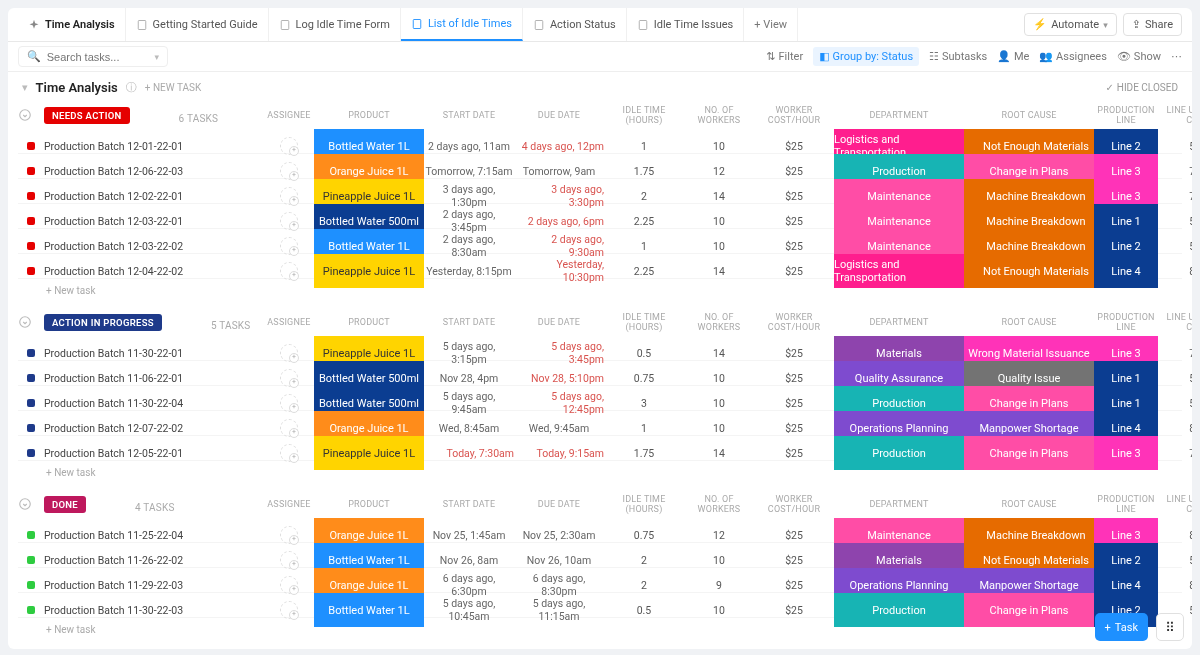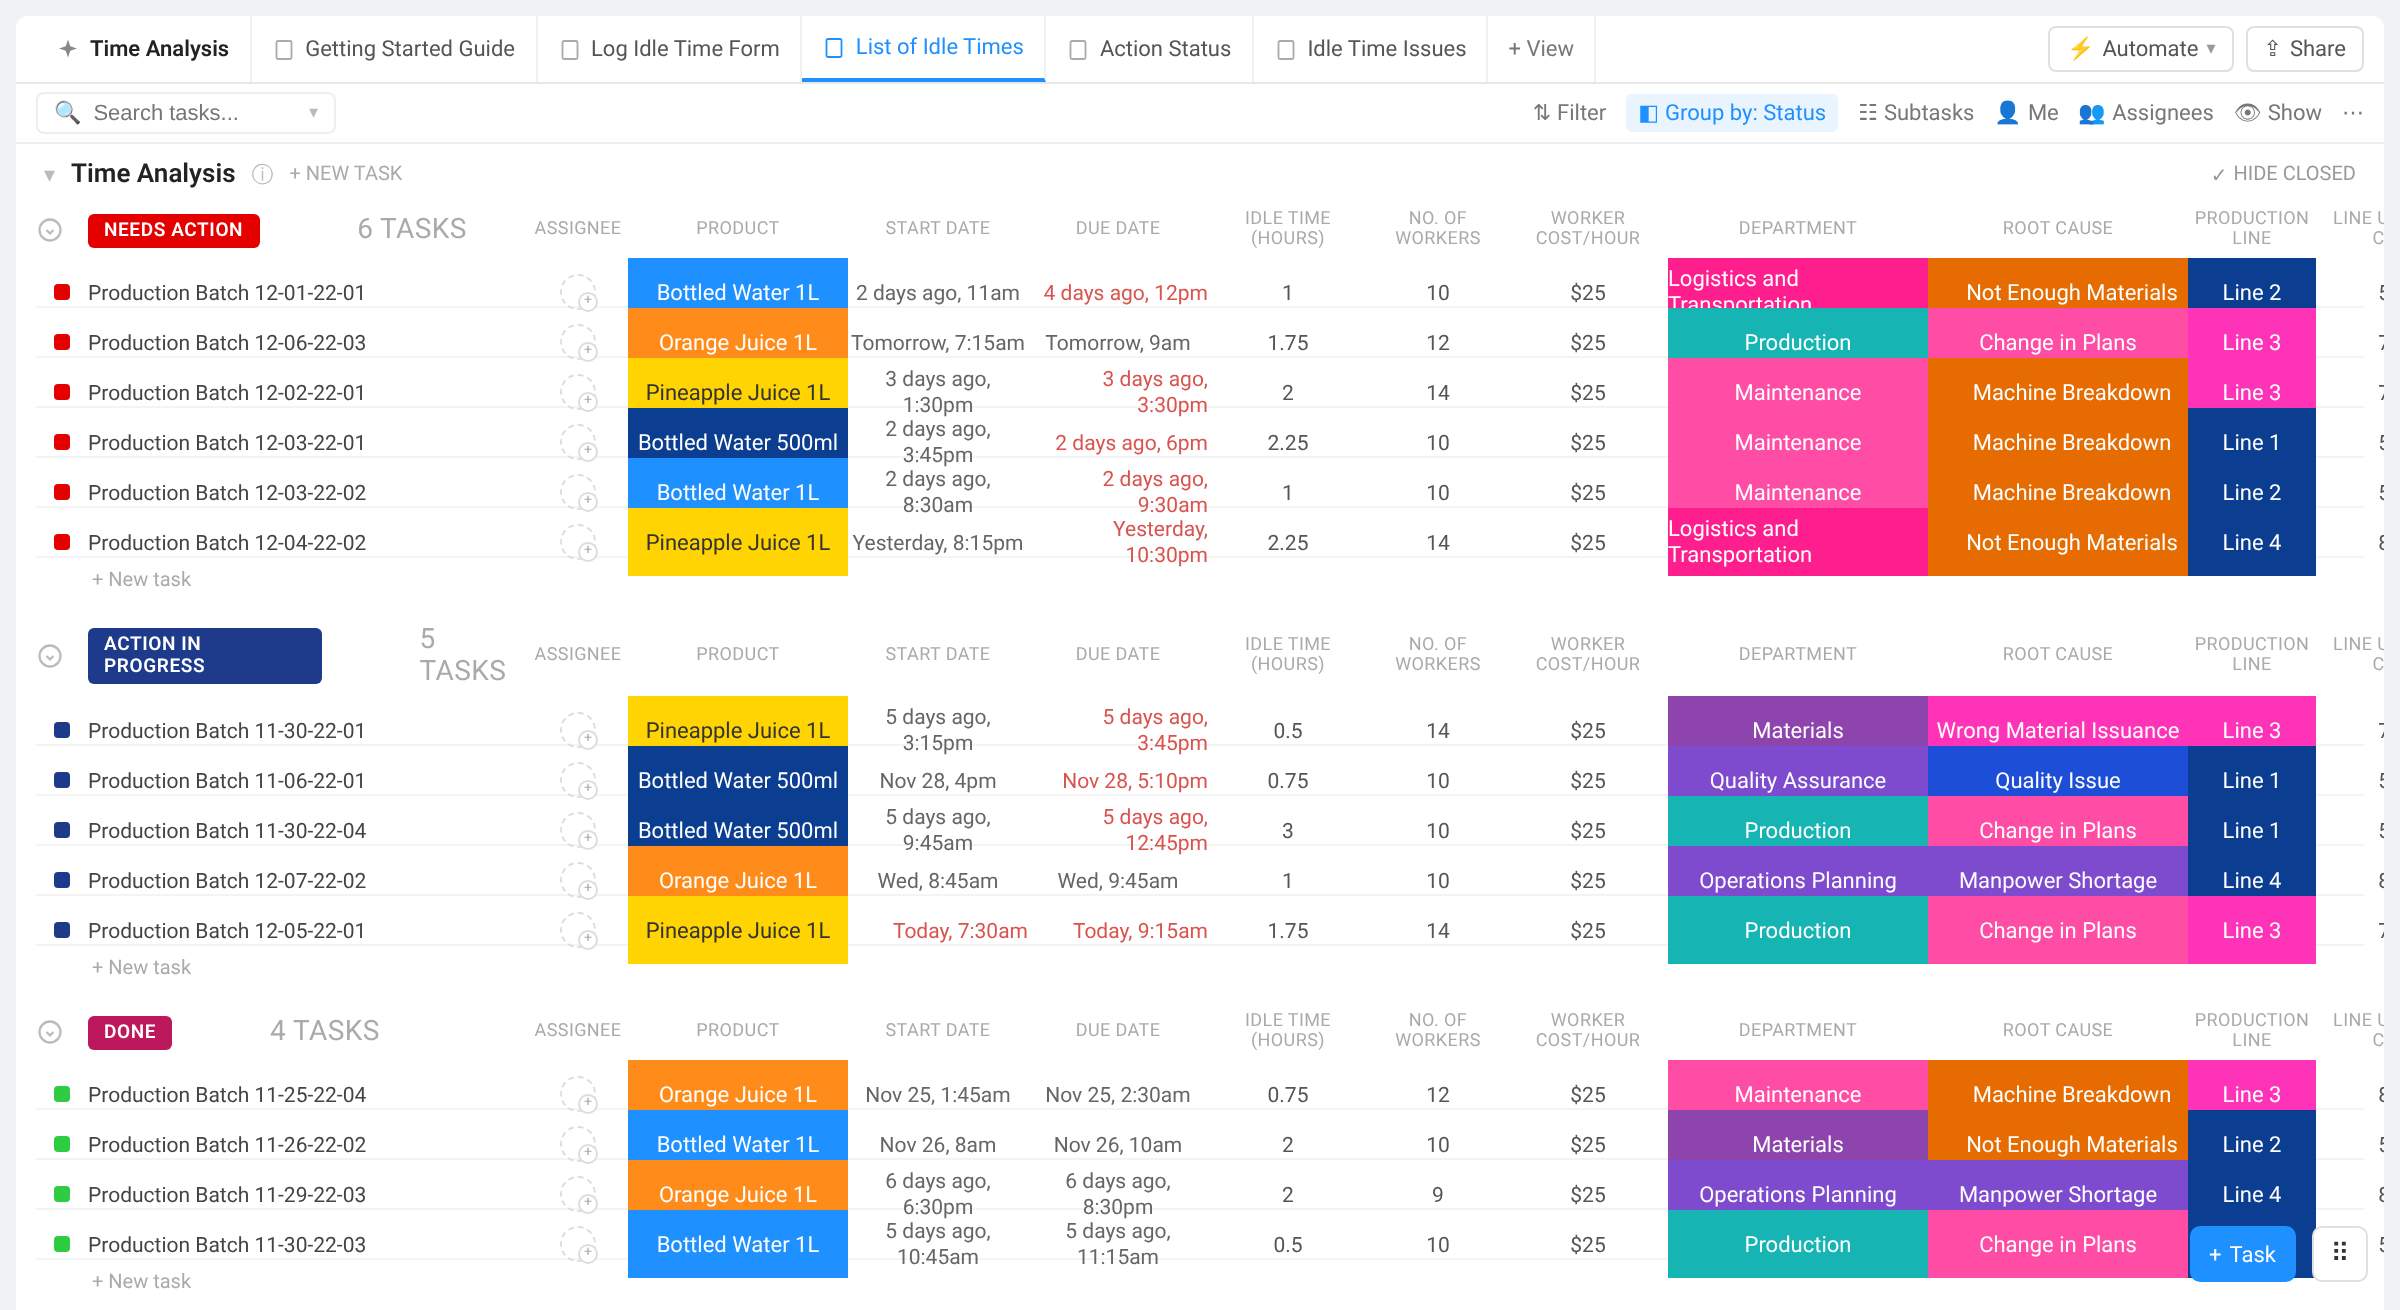--- a/index.html
+++ b/index.html
@@ -32,48 +32,48 @@
 .new-task-btn { color:#aaa; font-size:10px; cursor:pointer; }
 .hide-closed { margin-left: auto; color:#999; font-size:10px; display:flex; align-items:center; gap:3px; cursor:pointer; }
 
 
 .group { margin: 4px 10px 14px 10px; }
 .collapse-ico { width: 16px; color: #999; cursor:pointer; margin-right:2px; }
 .status-chip { color: #fff; font-size: 9.5px; font-weight: 600; padding: 3px 8px; border-radius: 3px; letter-spacing: .3px; }
 .status-red { background: #e50000; }
 .status-blue { background: #1e3a8a; }
 .status-green { background: #be185d; }
-.task-count { color:#aaa; font-size:14px; margin-left:8px;padding-left:35px; }
+.task-count { color:#aaa; font-size:10px; margin-left:8px;padding-left:35px; }
 
 
 .row, .headers { display: grid; grid-template-columns: 26px 220px 50px 110px 90px 90px 80px 70px 80px 130px 130px 64px 80px; align-items:center; font-size:10.5px; }
 .headers { color:#aaa; font-size:9px; text-transform:uppercase; letter-spacing:.2px; }
 .headers > div { text-align:center; padding: 2px 0; }
 .headers .h-name { text-align:left; }
 .group-top { display:grid; grid-template-columns: 26px 220px 50px 110px 90px 90px 80px 70px 80px 130px 130px 64px 80px; align-items:center; margin-bottom:2px;}
-.group-top .chip-cell { display:flex; align-items:center; gap:6px; }
+.group-top .chip-cell { display:flex; align-items:flex-end; gap:6px; }
 
 .row { height: 25px; border-bottom: 1px solid #f4f4f4; }
 .sqwrap { display:flex; justify-content:center; }
 .sq { width: 8px; height: 8px; border-radius: 2px; }
 .sq-red { background: #e50000; } .sq-blue { background: #1e3a8a; } .sq-green { background: #2ecc40; }
 .task-name { color:#444; }
 .assignee { display:flex; justify-content:center; color:#ccc; }
 .assignee .a-ico { width:18px;height:18px;border:1px dashed #ddd;border-radius:50%; position:relative;}
 .assignee .a-ico::after { content:"+"; position:absolute; right:-2px; bottom:-2px; background:#fff; border:1px solid #ddd; border-radius:50%; width:8px;height:8px; font-size:7px; line-height:7px; text-align:center; color:#aaa;}
 .pill { height: 34px; display:flex; align-items:center; justify-content:center; color:#fff; font-size:11px; border-radius:0; }
 .cell-c { text-align:center; color:#666; }
 .cell-c.red { color:#d9534f;text-align:right; }
 .cell-num { text-align:center; color:#555; }
 .newtask-link { color:#aaa; font-size:10px; padding: 6px 0 0 28px; cursor:pointer; }
 
 
 .c-orange { background:#ff8c1a; } .c-blue { background:#1e90ff; } .c-yellow { background:#ffd400; color:#333 !important; }
 .c-navy { background:#0b3d91; } .c-pink { background:#ff4da6; } .c-hotpink { background:#ff1e8e; }
-.c-teal { background:#17b4b4; } .c-purple { background:#7e4bcf; } .c-olive { background:#1d4ed8; }
+.c-teal { background:#17b4b4; } .c-purple { background:#7e4bcf; } .c-olive { background:#737373; }
 .c-dorange { background:#e66b00;padding-left:14px; } .c-magenta { background:#ff33b8; }
 .c-plum { background:#8e44ad; }
 
 .fab { position:fixed; right:16px; bottom:14px; display:flex; gap:8px; }
 .fab-task { background:#1e90ff; color:#fff; padding:6px 10px; border-radius:5px; font-size:11px; display:flex; align-items:center; gap:4px; cursor:pointer; }
 .fab-grid { background:#fff; border:1px solid #e0e0e0; width:28px; height:28px; border-radius:5px; display:flex; align-items:center; justify-content:center; cursor:pointer; }
 
 svg { display:block; }
 </style>
 </head>

